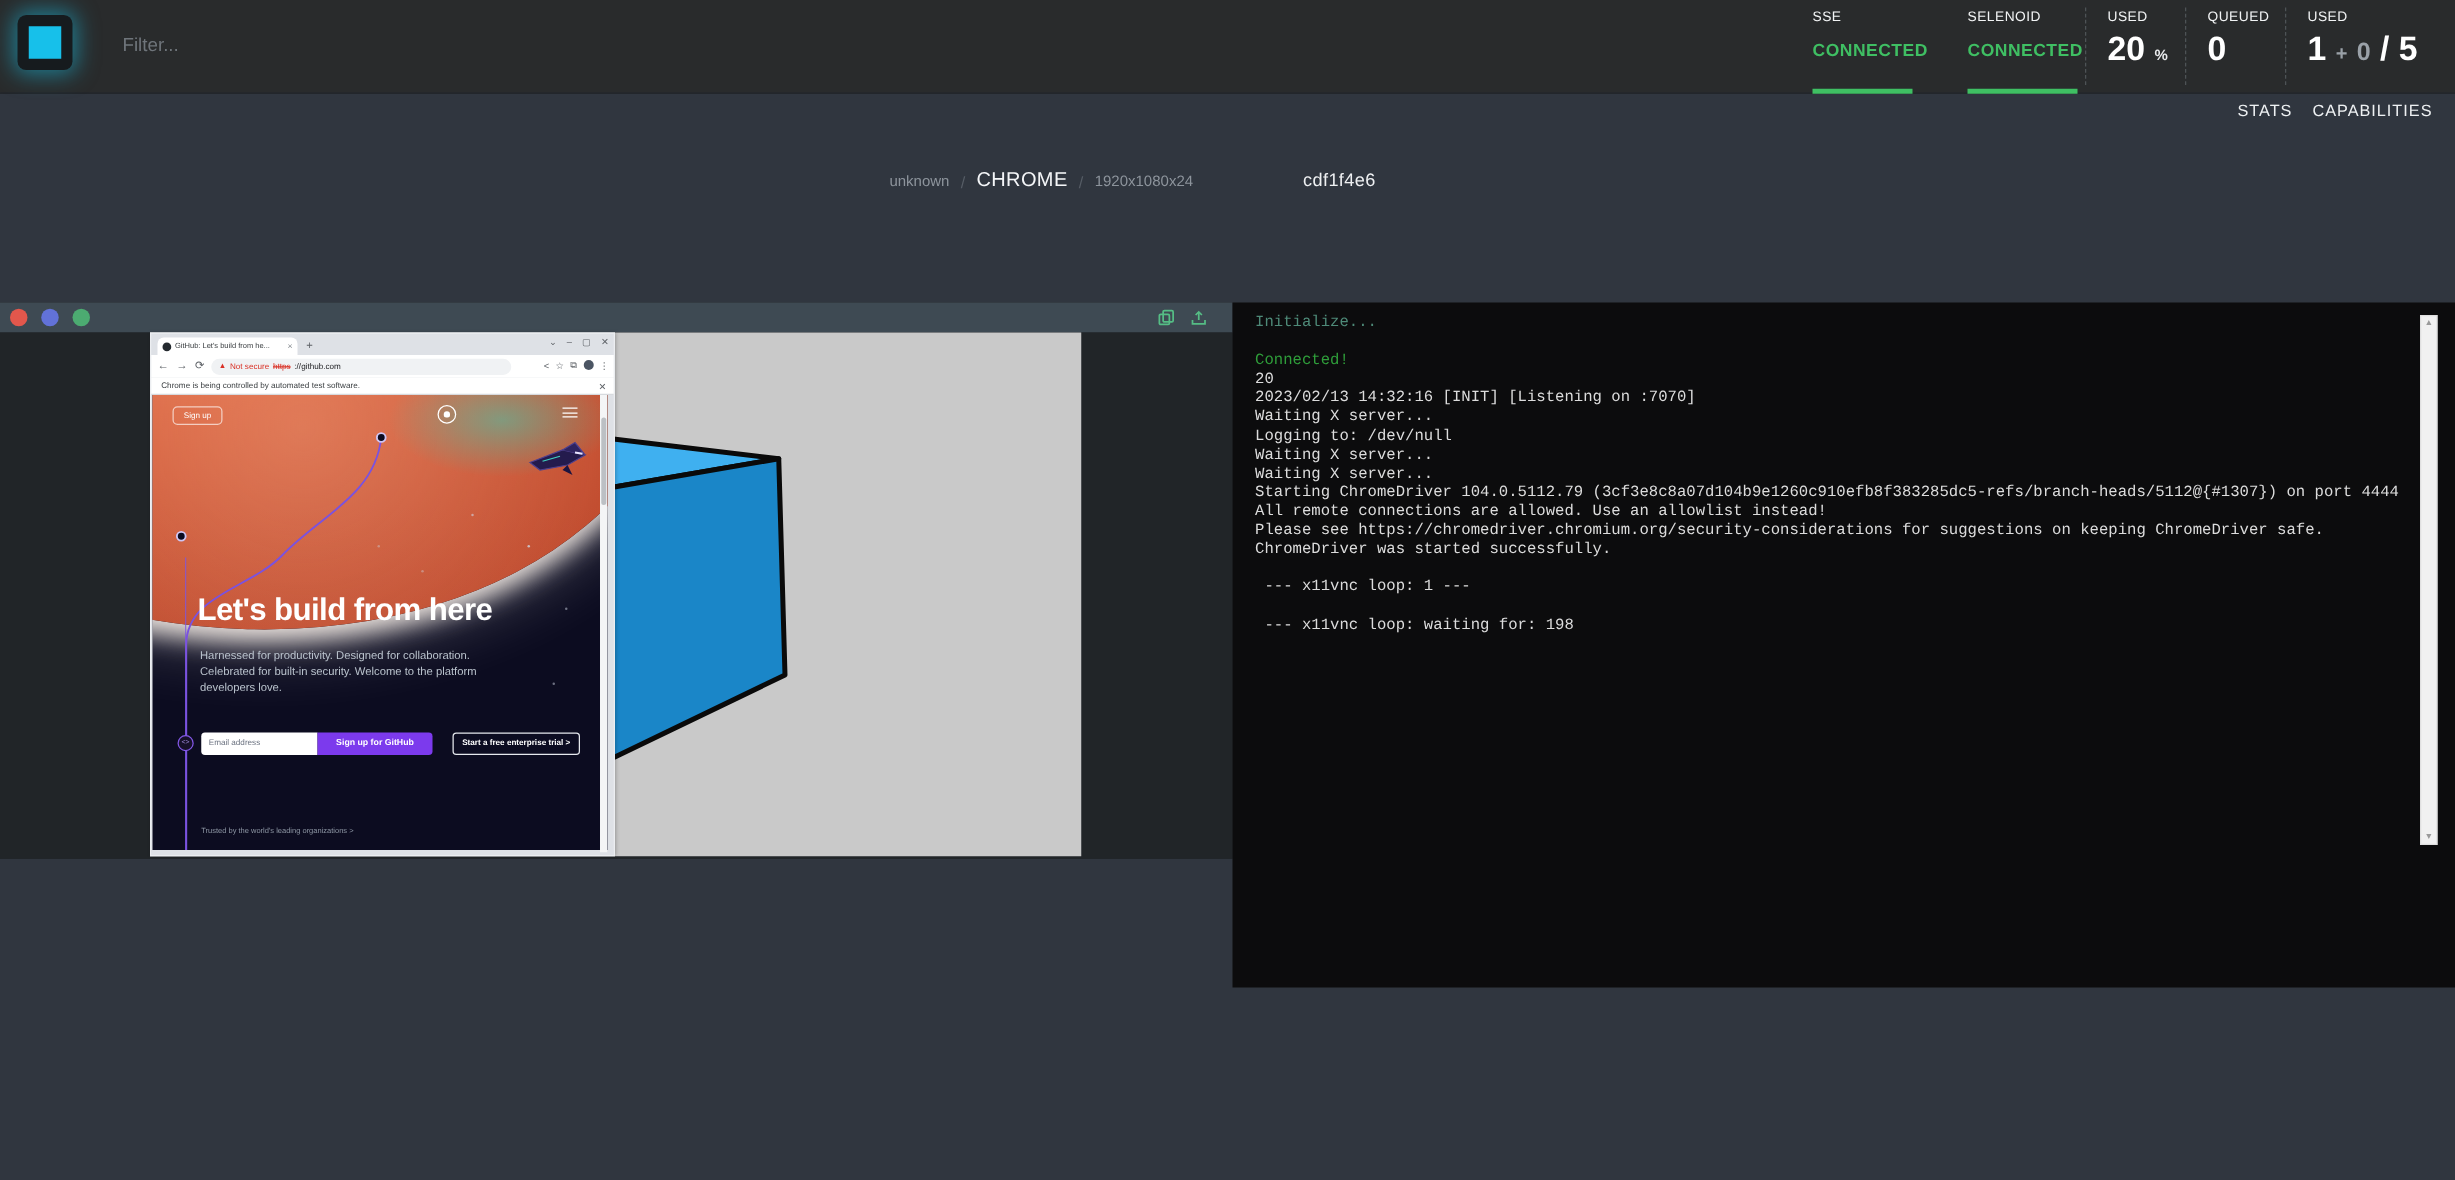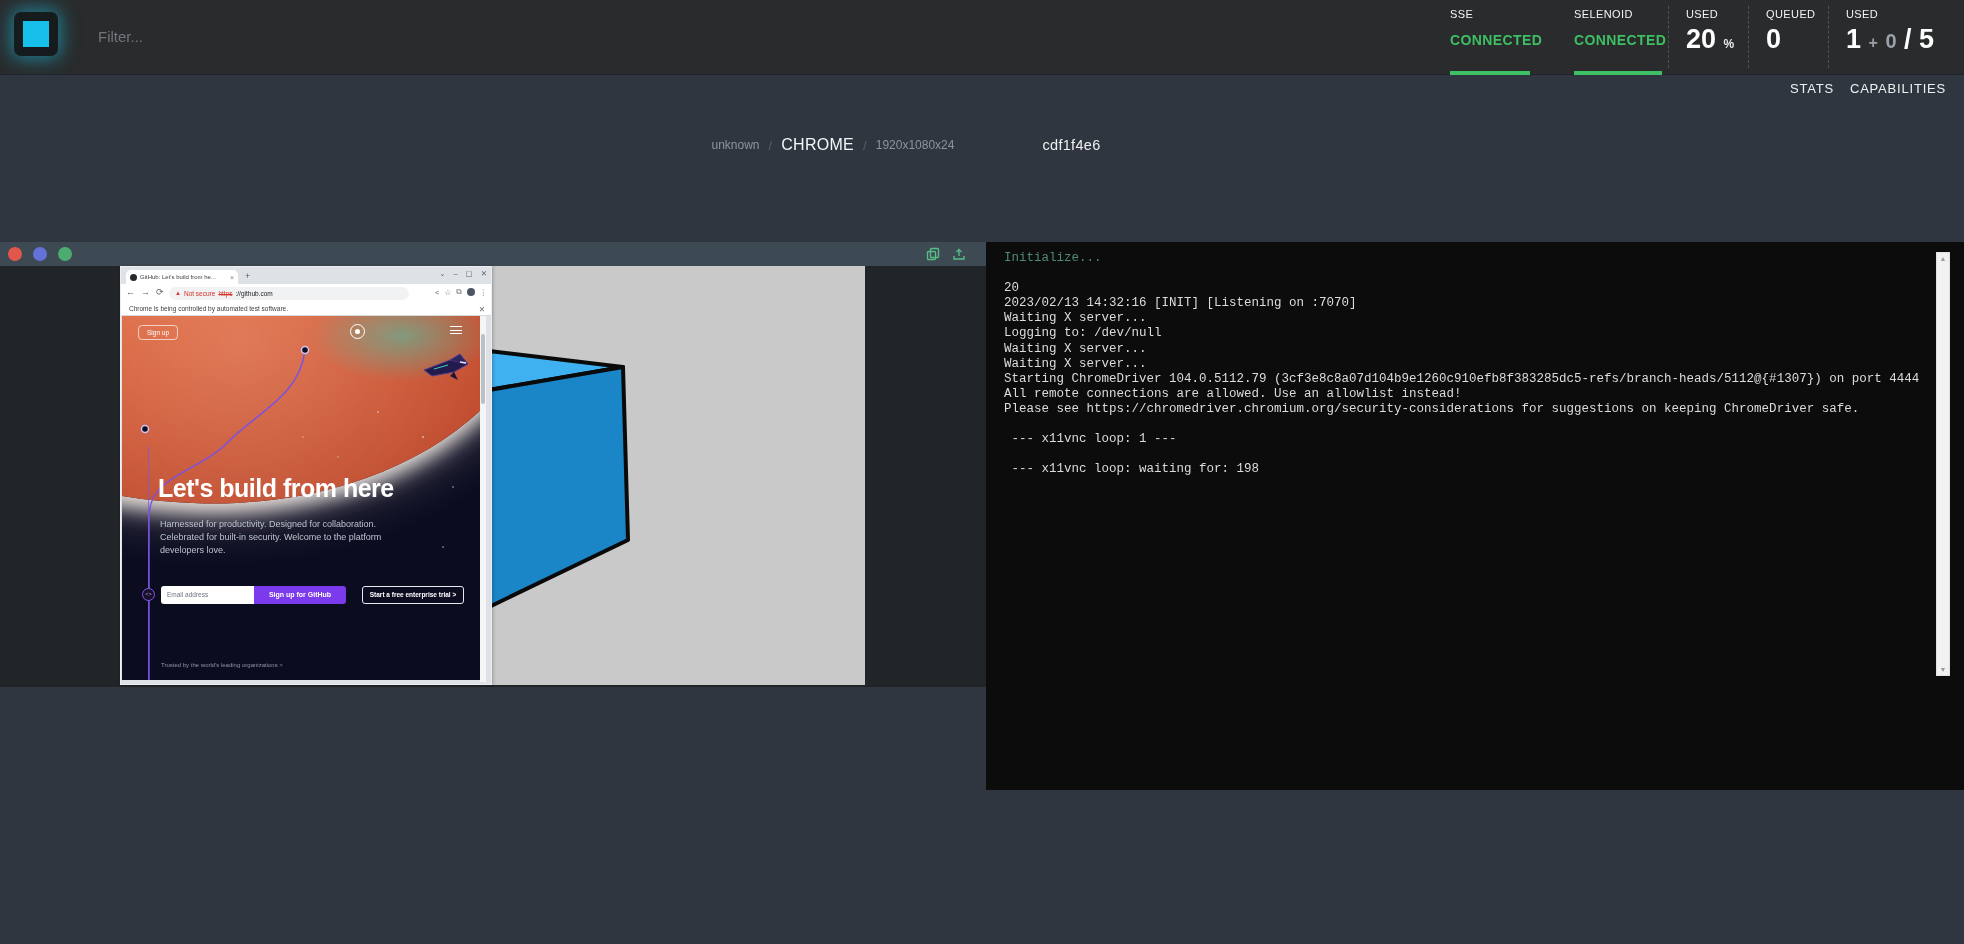--- a/index.html
+++ b/index.html
@@ -302,39 +302,41 @@
     </div>
 
     <div class="log-panel">
       <div class="log-lines">
 
           <div class="log-line teal">Initialize...</div>
 
           <div class="log-line"> </div>
 
 
+          <div class="log-line green">Connected!</div>
 
           <div class="log-line">20</div>
 
           <div class="log-line">2023/02/13 14:32:16 [INIT] [Listening on :7070]</div>
 
           <div class="log-line">Waiting X server...</div>
 
           <div class="log-line">Logging to: /dev/null</div>
 
           <div class="log-line">Waiting X server...</div>
 
           <div class="log-line">Waiting X server...</div>
 
           <div class="log-line">Starting ChromeDriver 104.0.5112.79 (3cf3e8c8a07d104b9e1260c910efb8f383285dc5-refs/branch-heads/5112@{#1307}) on port 4444</div>
 
           <div class="log-line">All remote connections are allowed. Use an allowlist instead!</div>
 
           <div class="log-line">Please see https://chromedriver.chromium.org/security-considerations for suggestions on keeping ChromeDriver safe.</div>
 
+          <div class="log-line">ChromeDriver was started successfully.</div>
 
           <div class="log-line"> </div>
 
           <div class="log-line"> --- x11vnc loop: 1 ---</div>
 
           <div class="log-line"> </div>
 
           <div class="log-line"> --- x11vnc loop: waiting for: 198</div>
 
           <div class="log-line"> </div>

